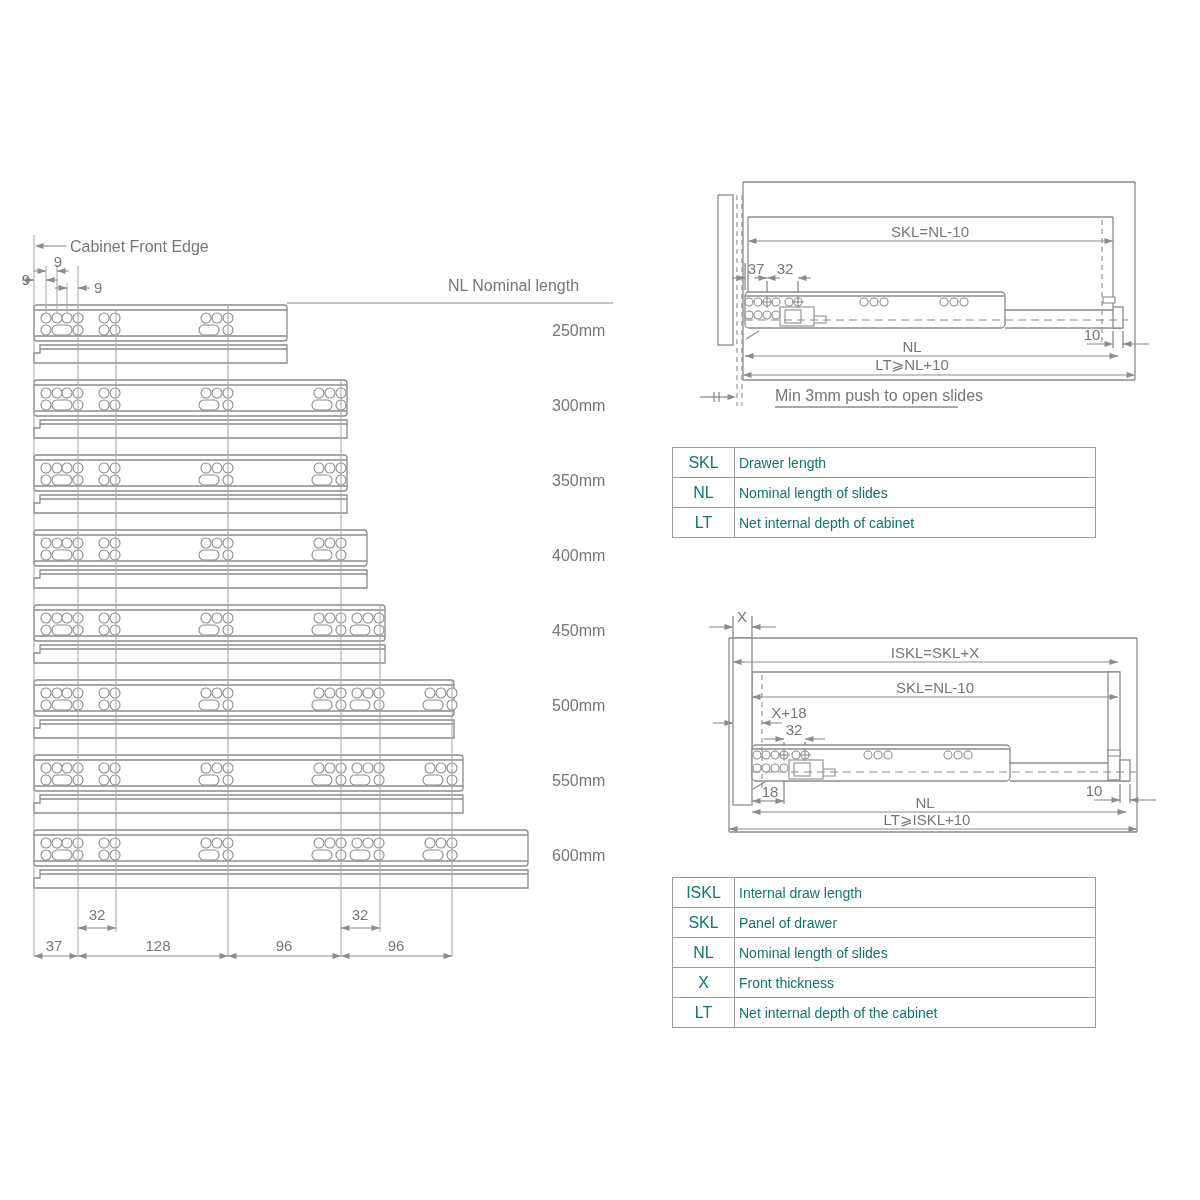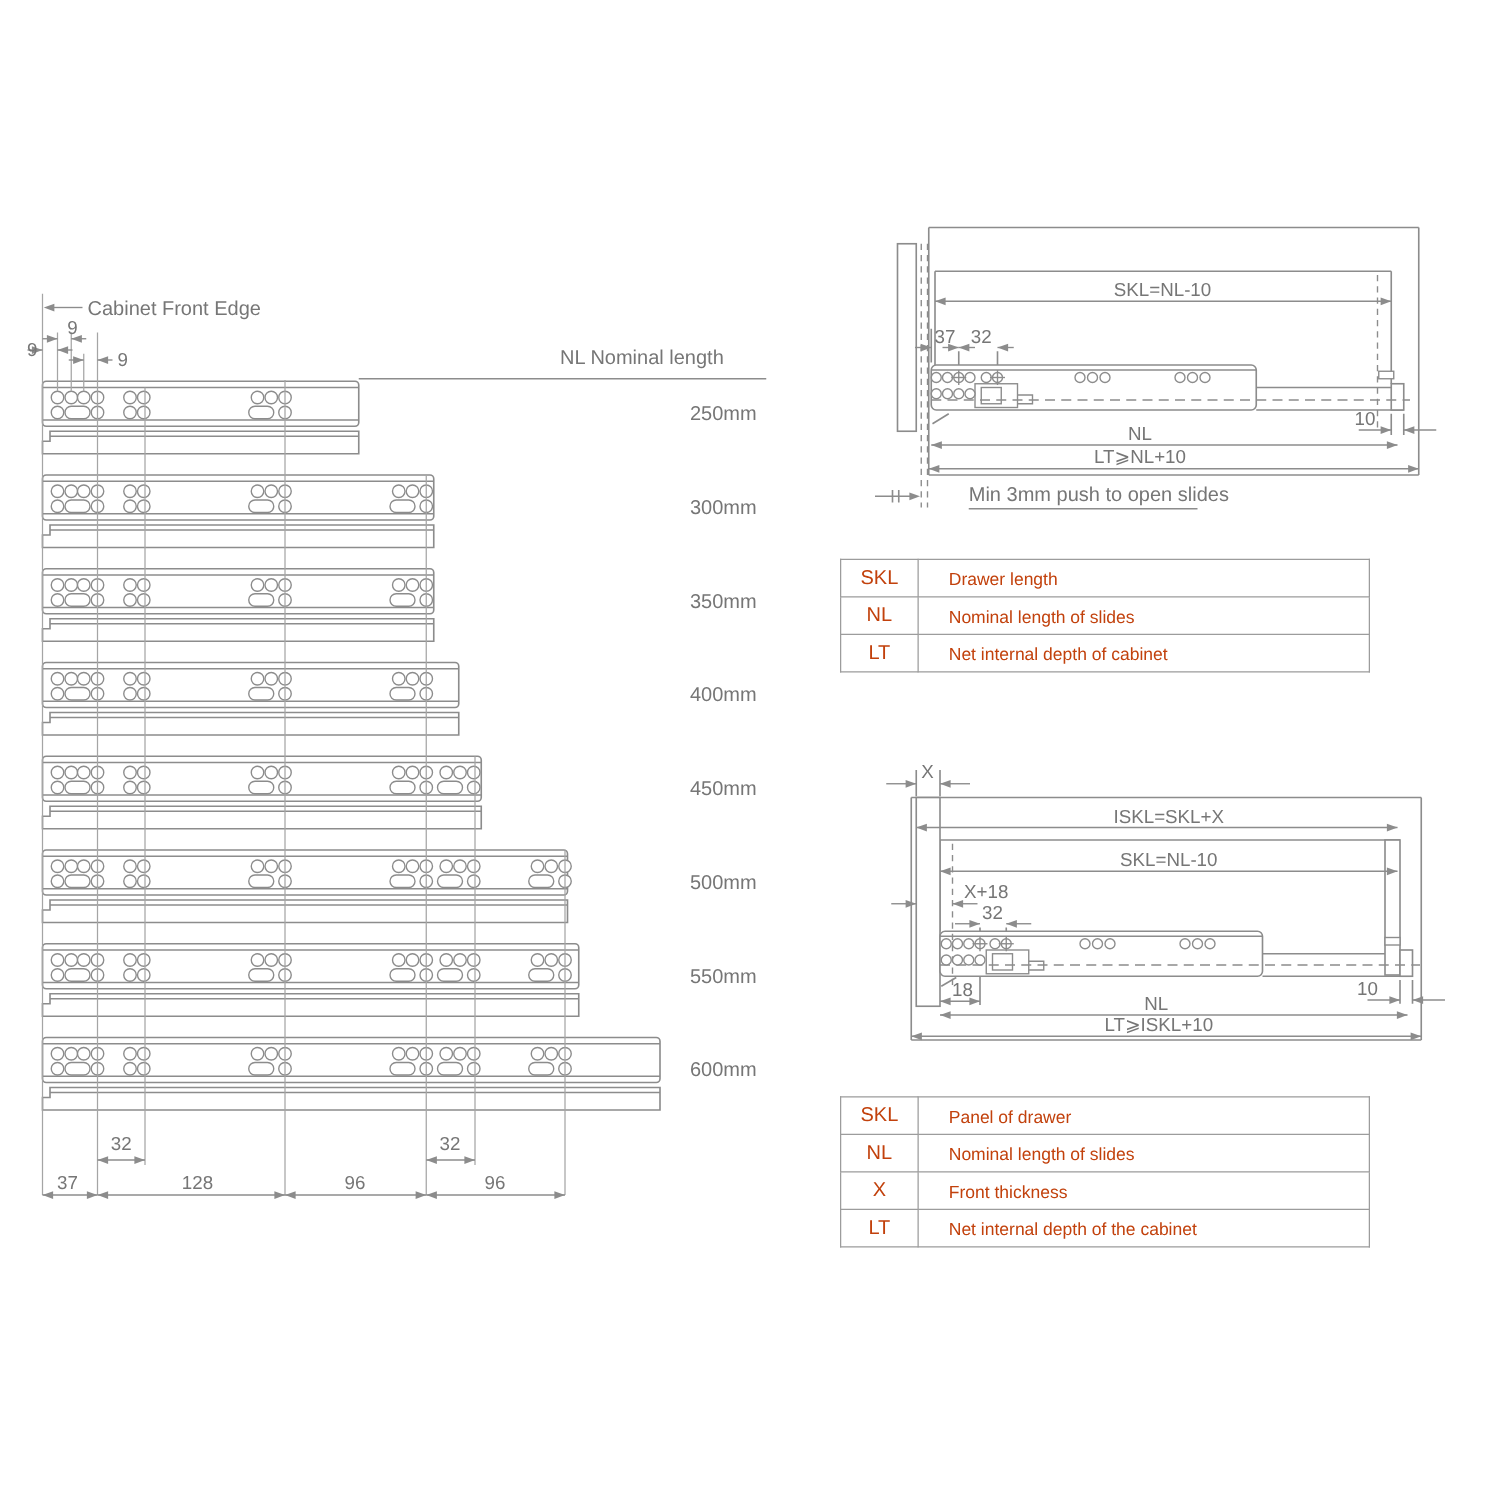--- a/index.html
+++ b/index.html
@@ -9,22 +9,22 @@
   svg text{fill:#767676;font-family:"Liberation Sans","DejaVu Sans",sans-serif;font-size:15px;}
   .t16{font-size:16px;}
   .dl{stroke:#8c8c8c;stroke-width:1.3;fill:none;}
   .dm{stroke:#8c8c8c;stroke-width:1.1;fill:none;}
   .cl{stroke:#a5a5a5;stroke-width:1;fill:none;}
   .ah{fill:#8c8c8c;stroke:none;}
   .wh{fill:#ffffff;stroke:#8c8c8c;stroke-width:1.3;}
   .wh2{fill:#ffffff;stroke:#8c8c8c;stroke-width:1.1;}
   .dsh{stroke:#8c8c8c;stroke-width:1.1;fill:none;stroke-dasharray:8 5;}
   .dshw{stroke:#8c8c8c;stroke-width:1.1;fill:none;stroke-dasharray:5 4;}
-  table.legend{position:absolute;border-collapse:collapse;table-layout:fixed;width:424px;color:#c2410c;}
-  table.legend td{border:1.2px solid #9c9c9c;height:29px;padding:0 0 0 24px;vertical-align:middle;
+  table.legend{position:absolute;border-collapse:collapse;table-layout:fixed;width:424px;color:#0f766e;}
+  table.legend td{border:1.2px solid #9c9c9c;height:29px;padding:0 0 0 4px;vertical-align:middle;
                   font-size:14px;overflow:hidden;white-space:nowrap;}
   table.legend td.k{width:61px;text-align:center;padding:0;font-size:16px;}
   table.legend td.note{font-size:12px;}
 </style>
 </head>
 <body>
 
 <div class="canvas">
 
   <svg id="dwg" width="1200" height="1200" viewBox="0 0 1200 1200">
@@ -549,20 +549,24 @@
         </tr>
     <tr>
       <td class="k">LT</td>
       <td>Net internal depth of cabinet</td>
         </tr>
   </tbody>
     </table>
 
   <table class="legend" style="left:672px;top:877px;">
     <tbody>
+        <tr>
+      <td class="k">ISKL</td>
+      <td>Internal draw length</td>
+        </tr>
     <tr>
       <td class="k">SKL</td>
       <td>Panel of drawer</td>
         </tr>
     <tr>
       <td class="k">NL</td>
       <td>Nominal length of slides</td>
         </tr>
     <tr>
       <td class="k">X</td>

